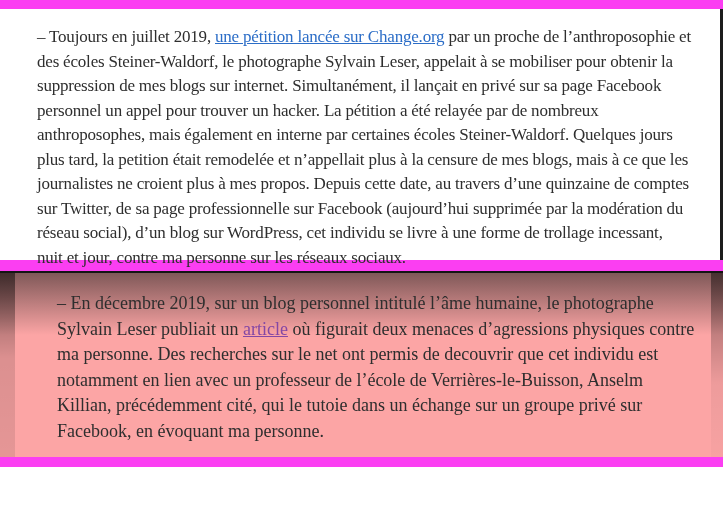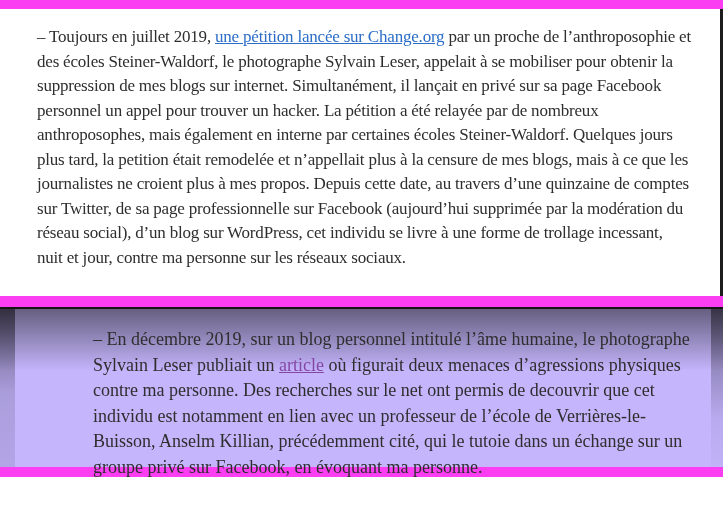--- a/index.html
+++ b/index.html
@@ -10,38 +10,38 @@
     background: #ffffff;
     overflow: hidden;
     font-family: "Liberation Serif", "DejaVu Serif", serif;
   }
   .bar { width: 100%; background: #fb3ef2; }
   .bar-top { height: 9px; }
   .bar-mid { height: 11px; border-bottom: 2px solid #141414; }
   .bar-bottom { height: 10px; }
 
   
-  .sec1 { position: relative; height: 287px; background: #ffffff; border-radius: 22px; }
+  .sec1 { position: relative; height: 251px; background: #ffffff; border-radius: 22px; }
   .sec1 .para {
     margin: 0;
     padding: 16px 32px 0 37px;
     font-size: 17px;
     line-height: 24.5px;
     color: #2e2e2e;
     letter-spacing: -0.2px;
   }
   .edge-right {
     position: absolute;
     top: 0; right: 0;
     width: 3px; height: 100%;
     background: #1c1c1c;
   }
 
   
-  .sec2 { position: relative; height: 158px; background: #c4b5fd; padding-left: 36px; }
+  .sec2 { position: relative; height: 184px; background: #fca5a5; }
   .shadow-top {
     position: absolute;
     top: 0; left: 0; right: 0;
     height: 62px;
     background: linear-gradient(to bottom, rgba(25,25,25,0.55), rgba(255,255,255,0));
     pointer-events: none;
   }
   .shadow-left {
     position: absolute;
     top: 0; left: 0; bottom: 0;

